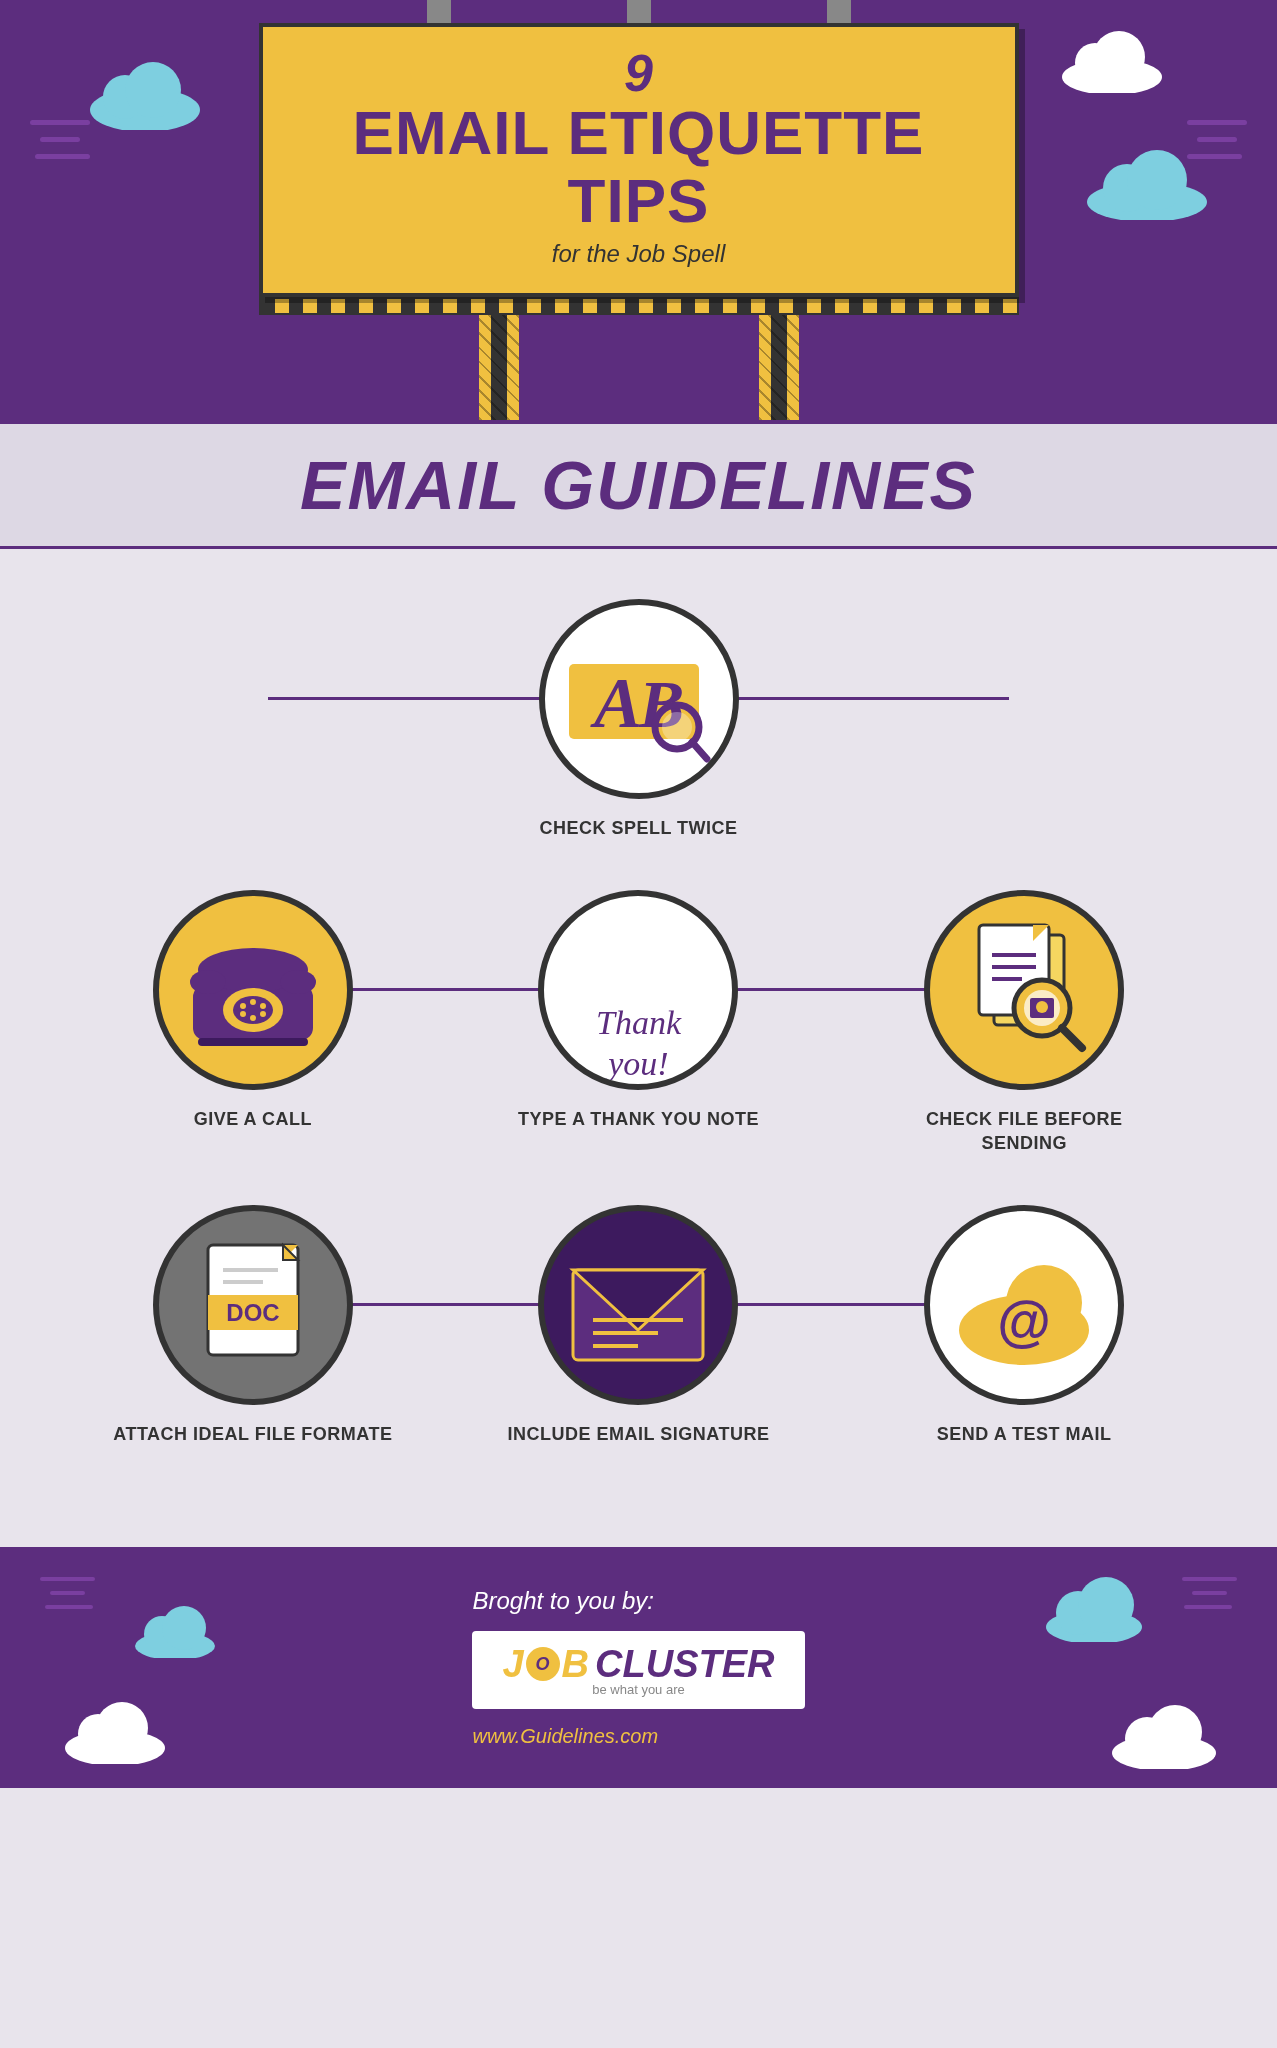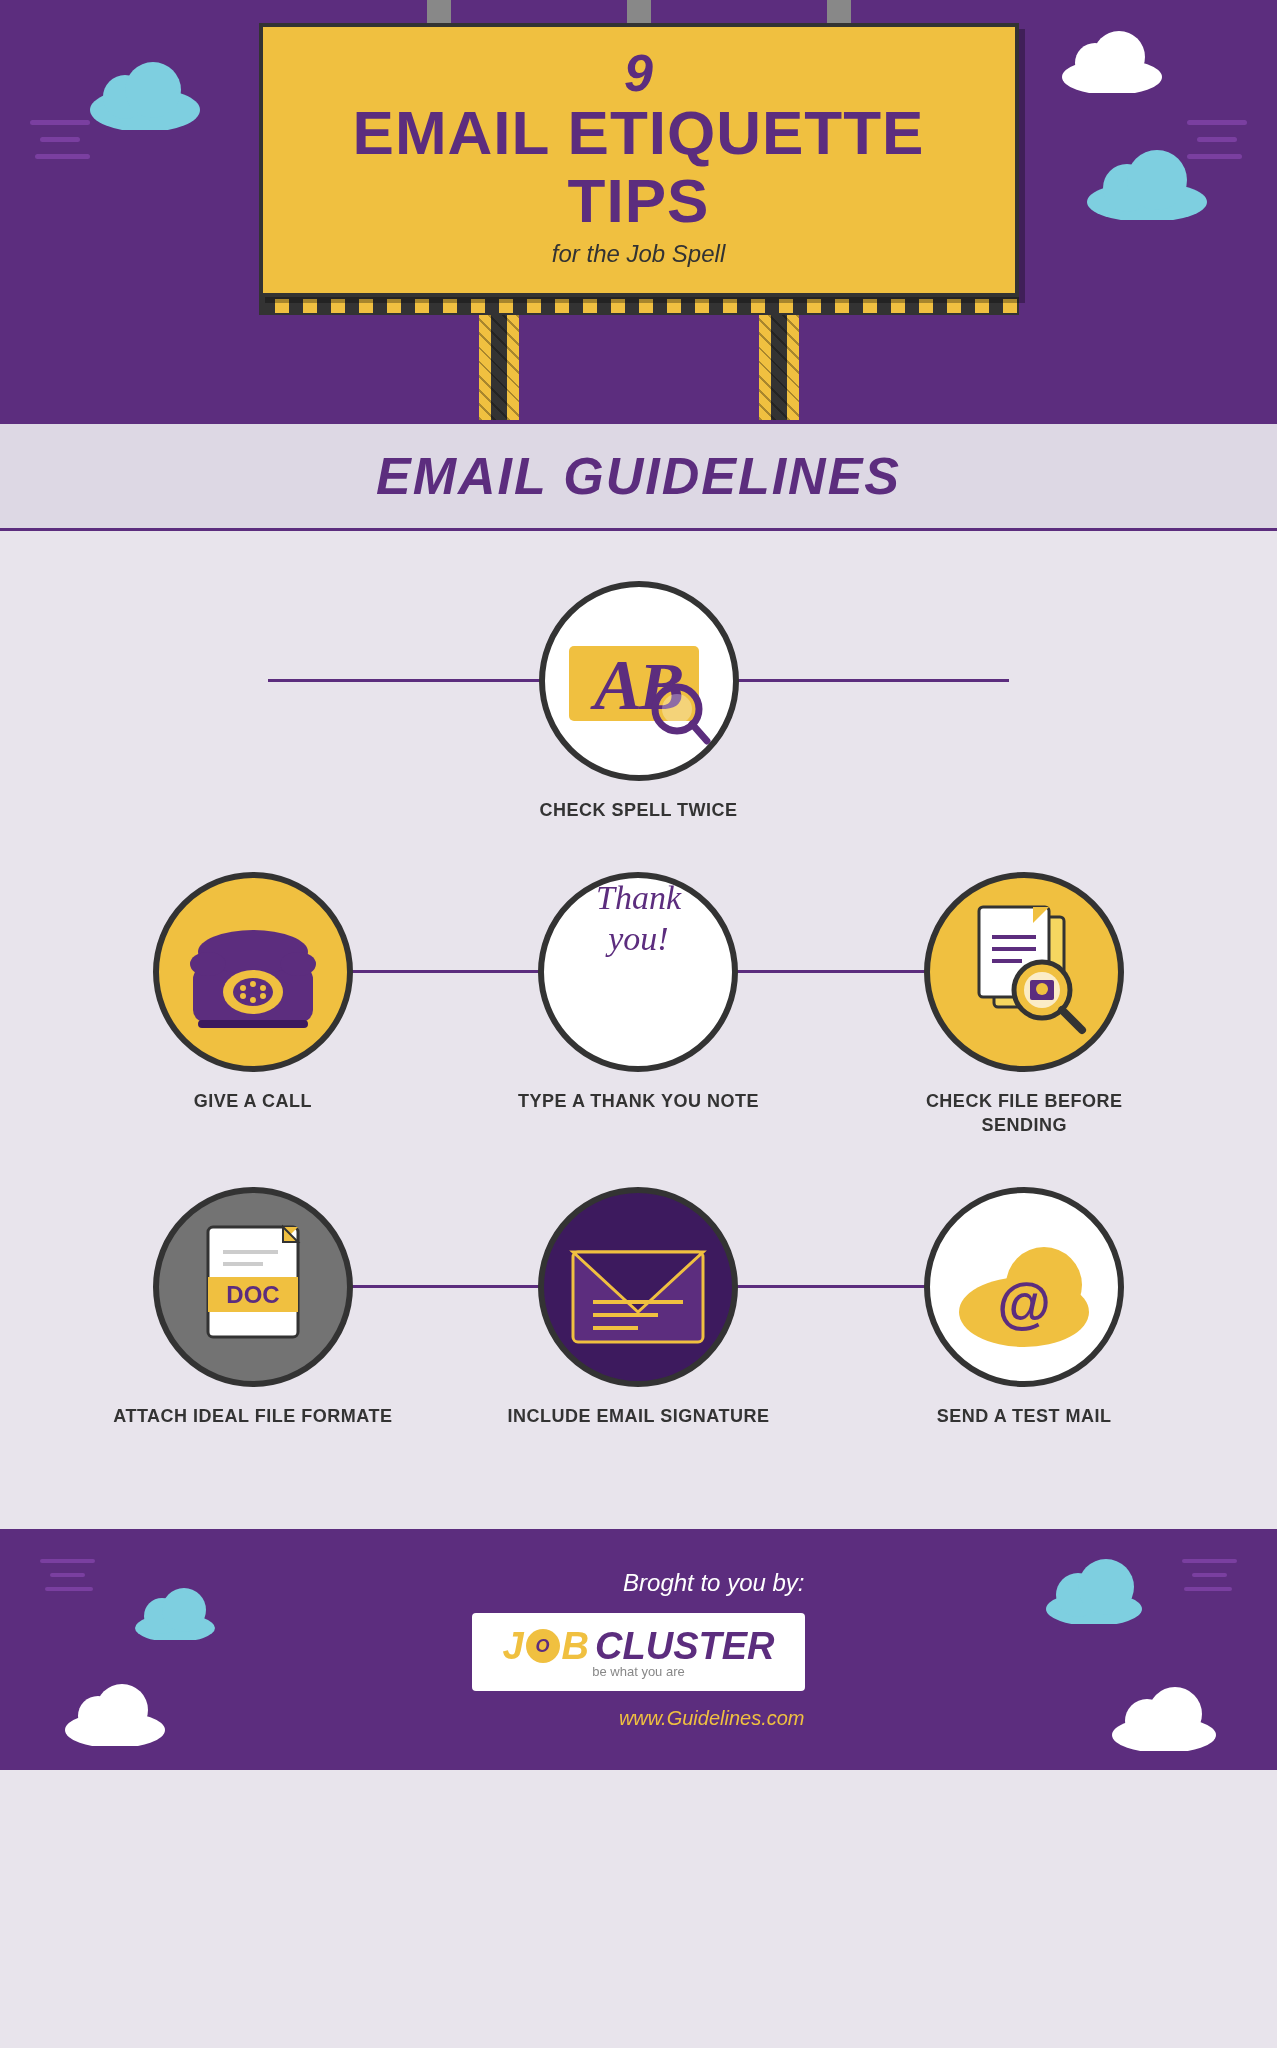--- a/index.html
+++ b/index.html
@@ -126,21 +126,21 @@
     
     .guidelines-section {
       background: #ddd8e4;
       padding: 22px 0;
       text-align: center;
       border-top: 4px solid #5c2d7e;
       border-bottom: 3px solid #5c2d7e;
     }
 
     .guidelines-title {
-      font-size: 52px;
+      font-size: 68px;
       font-weight: 900;
       color: #5c2d7e;
       text-transform: uppercase;
       letter-spacing: 2px;
       font-style: italic;
     }
 
     
     .tips-section {
       background: #e8e4ec;
@@ -392,21 +392,21 @@
             <rect x="30" y="128" width="110" height="8" rx="4" fill="#3d1a5e"></rect>
           </svg>
         </div>
       </div>
       <div class="tip-label">Give a Call</div>
     </div>
 
     <div class="tip-item">
       <div class="tip-circle" style="background:white;">
         <div class="icon-wrap">
-          <div class="icon-thankyou" style="width:100%;height:100%;display:flex;align-items:flex-start;justify-content:center;">
+          <div class="icon-thankyou" style="width:100%;height:100%;display:flex;align-items:flex-end;justify-content:center;">
             <span class="thankyou-text">Thank<br>you!</span>
           </div>
         </div>
       </div>
       <div class="tip-label">Type a Thank You Note</div>
     </div>
 
     <div class="tip-item">
       <div class="tip-circle" style="background:#f0c040;">
         <div class="icon-wrap">
@@ -538,21 +538,21 @@
   </div>
 
   <div style="position:absolute;bottom:15px;right:55px;">
     <svg width="115" height="70" viewBox="0 0 115 70">
       <ellipse cx="57" cy="54" rx="52" ry="18" fill="white"></ellipse>
       <circle cx="40" cy="40" r="22" fill="white"></circle>
       <circle cx="68" cy="33" r="27" fill="white"></circle>
     </svg>
   </div>
 
-  <div style="text-align:right;z-index:1;position:relative;">
+  <div style="text-align:left;z-index:1;position:relative;">
     <div class="footer-brought">Broght to you by:</div>
 
     <div class="footer-logo-box">
       <div style="display:flex;flex-direction:column;align-items:center;">
         <div style="display:flex;align-items:center;gap:2px;">
           <span style="font-size:38px;font-weight:900;color:#f0c040;font-style:italic;">J</span>
           <span style="display:inline-flex;align-items:center;justify-content:center;width:34px;height:34px;background:#f0c040;border-radius:50%;color:#5c2d7e;font-size:18px;font-weight:900;font-style:italic;vertical-align:middle;">O</span>
           <span style="font-size:38px;font-weight:900;color:#f0c040;font-style:italic;">B</span>
           <span style="font-size:38px;font-weight:900;color:#5c2d7e;font-style:italic;margin-left:4px;">CLUSTER</span>
         </div>

